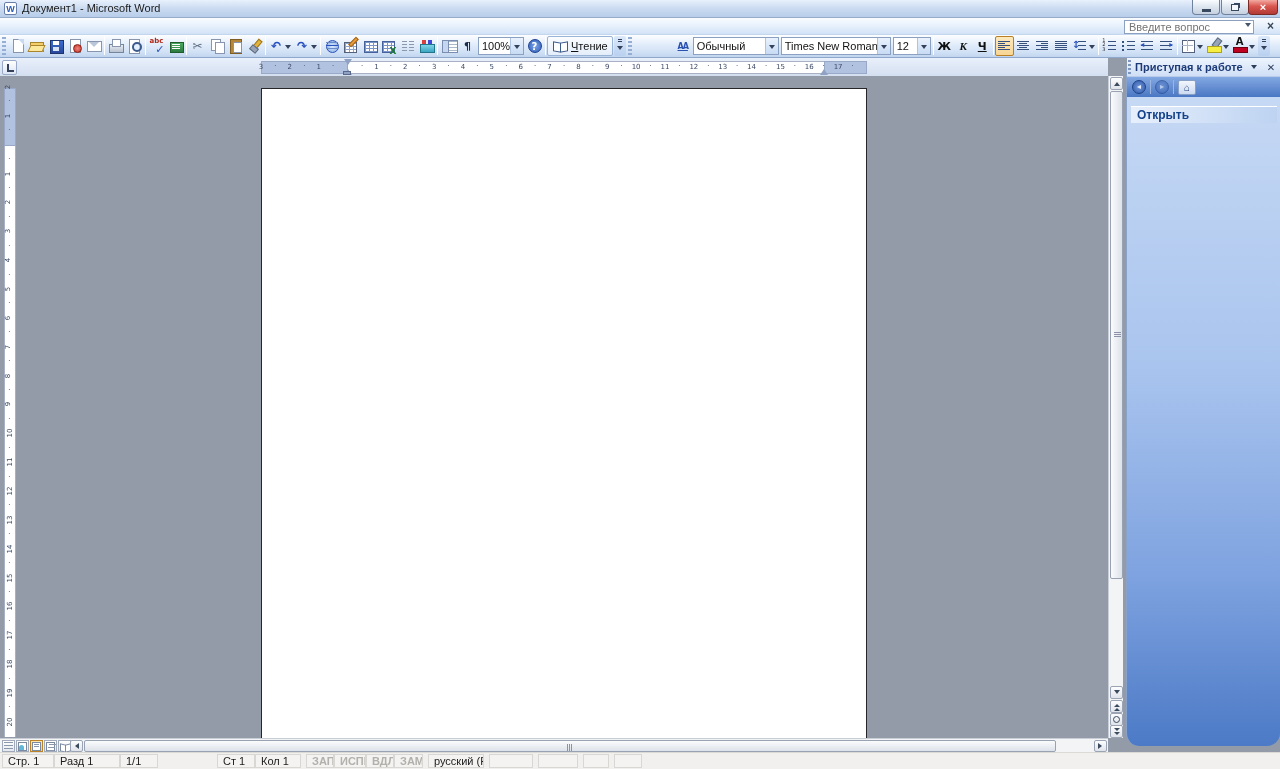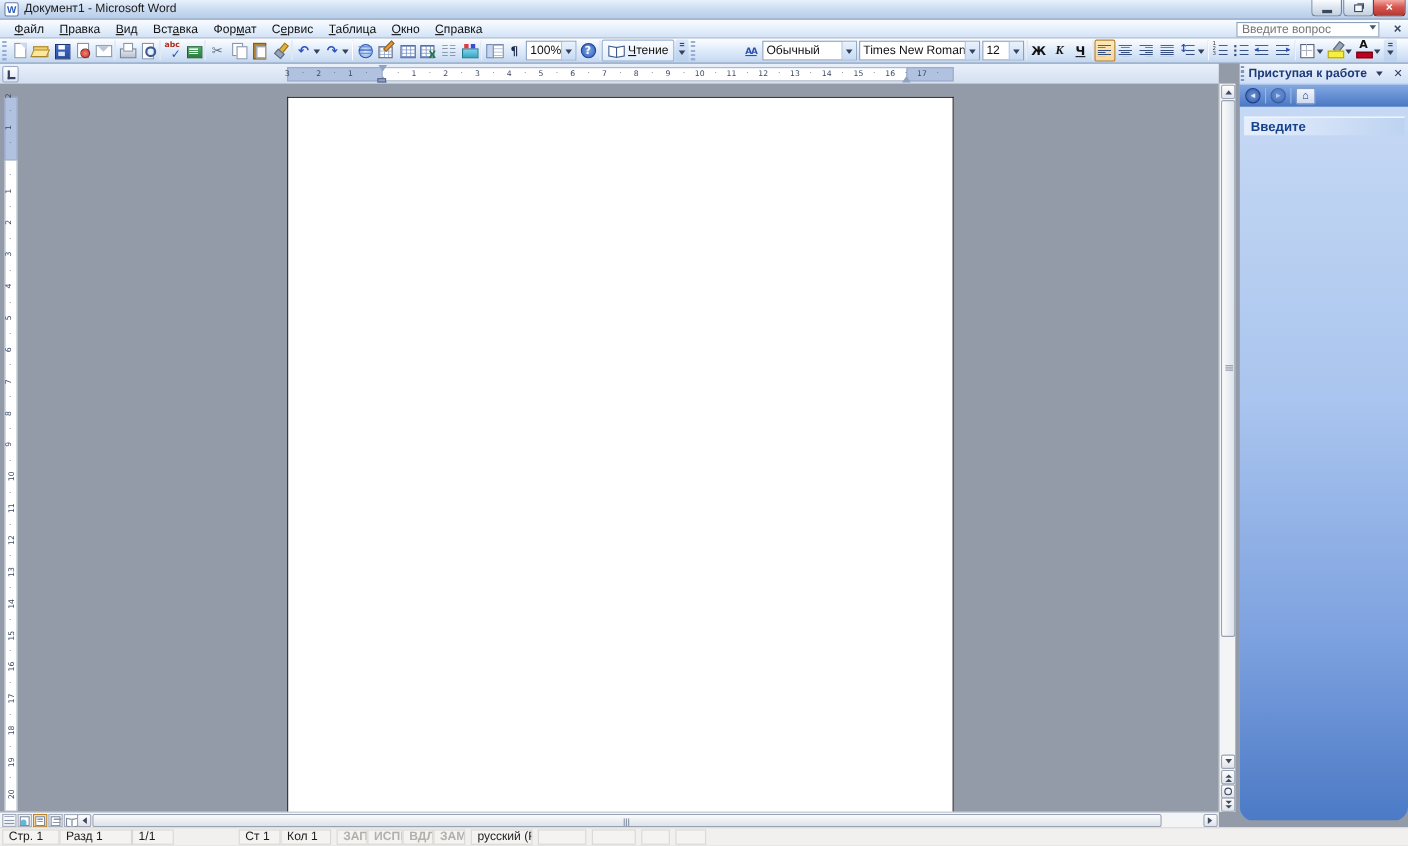--- a/index.html
+++ b/index.html
@@ -249,31 +249,20 @@
     <div class="wbtn b-min">
         <i></i>
       </div>
     <div class="wbtn b-restore">
         <i></i>
       </div>
     <div class="wbtn b-close">×</div>
   </div>
 
   <div class="menubar">
-    <div class="menu-items">
-        <span class="menu-item"><u>Ф</u>айл</span>
-        <span class="menu-item"><u>П</u>равка</span>
-        <span class="menu-item"><u>В</u>ид</span>
-        <span class="menu-item">Вст<u>а</u>вка</span>
-        <span class="menu-item">Фор<u>м</u>ат</span>
-        <span class="menu-item">С<u>е</u>рвис</span>
-        <span class="menu-item"><u>Т</u>аблица</span>
-        <span class="menu-item"><u>О</u>кно</span>
-        <span class="menu-item"><u>С</u>правка</span>
-      </div>
     <input class="qbox" placeholder="Введите вопрос" style="">
     <div class="qbox-arrow"></div>
     <div class="mb-close">×</div>
   </div>
 
   <div class="toolbarrow">
     <div class="tbhalf">
         <span class="grip"></span>
         <span class="tbtn">
           <span class="ic i-new"></span>
@@ -633,16 +622,16 @@
         </div>
       <div class="tp-hbtn">✕</div>
     </div>
     <div class="tp-nav">
       <div class="tp-navbtn">◂</div>
       <div class="tp-navdiv"></div>
       <div class="tp-navbtn dim">▸</div>
       <div class="tp-navdiv"></div>
       <div class="tp-home">⌂</div>
     </div>
-    <div class="tp-section">Введите</div>
+    <div class="tp-section">Открыть</div>
   </div>
 
 </div>
 
 </body></html>

